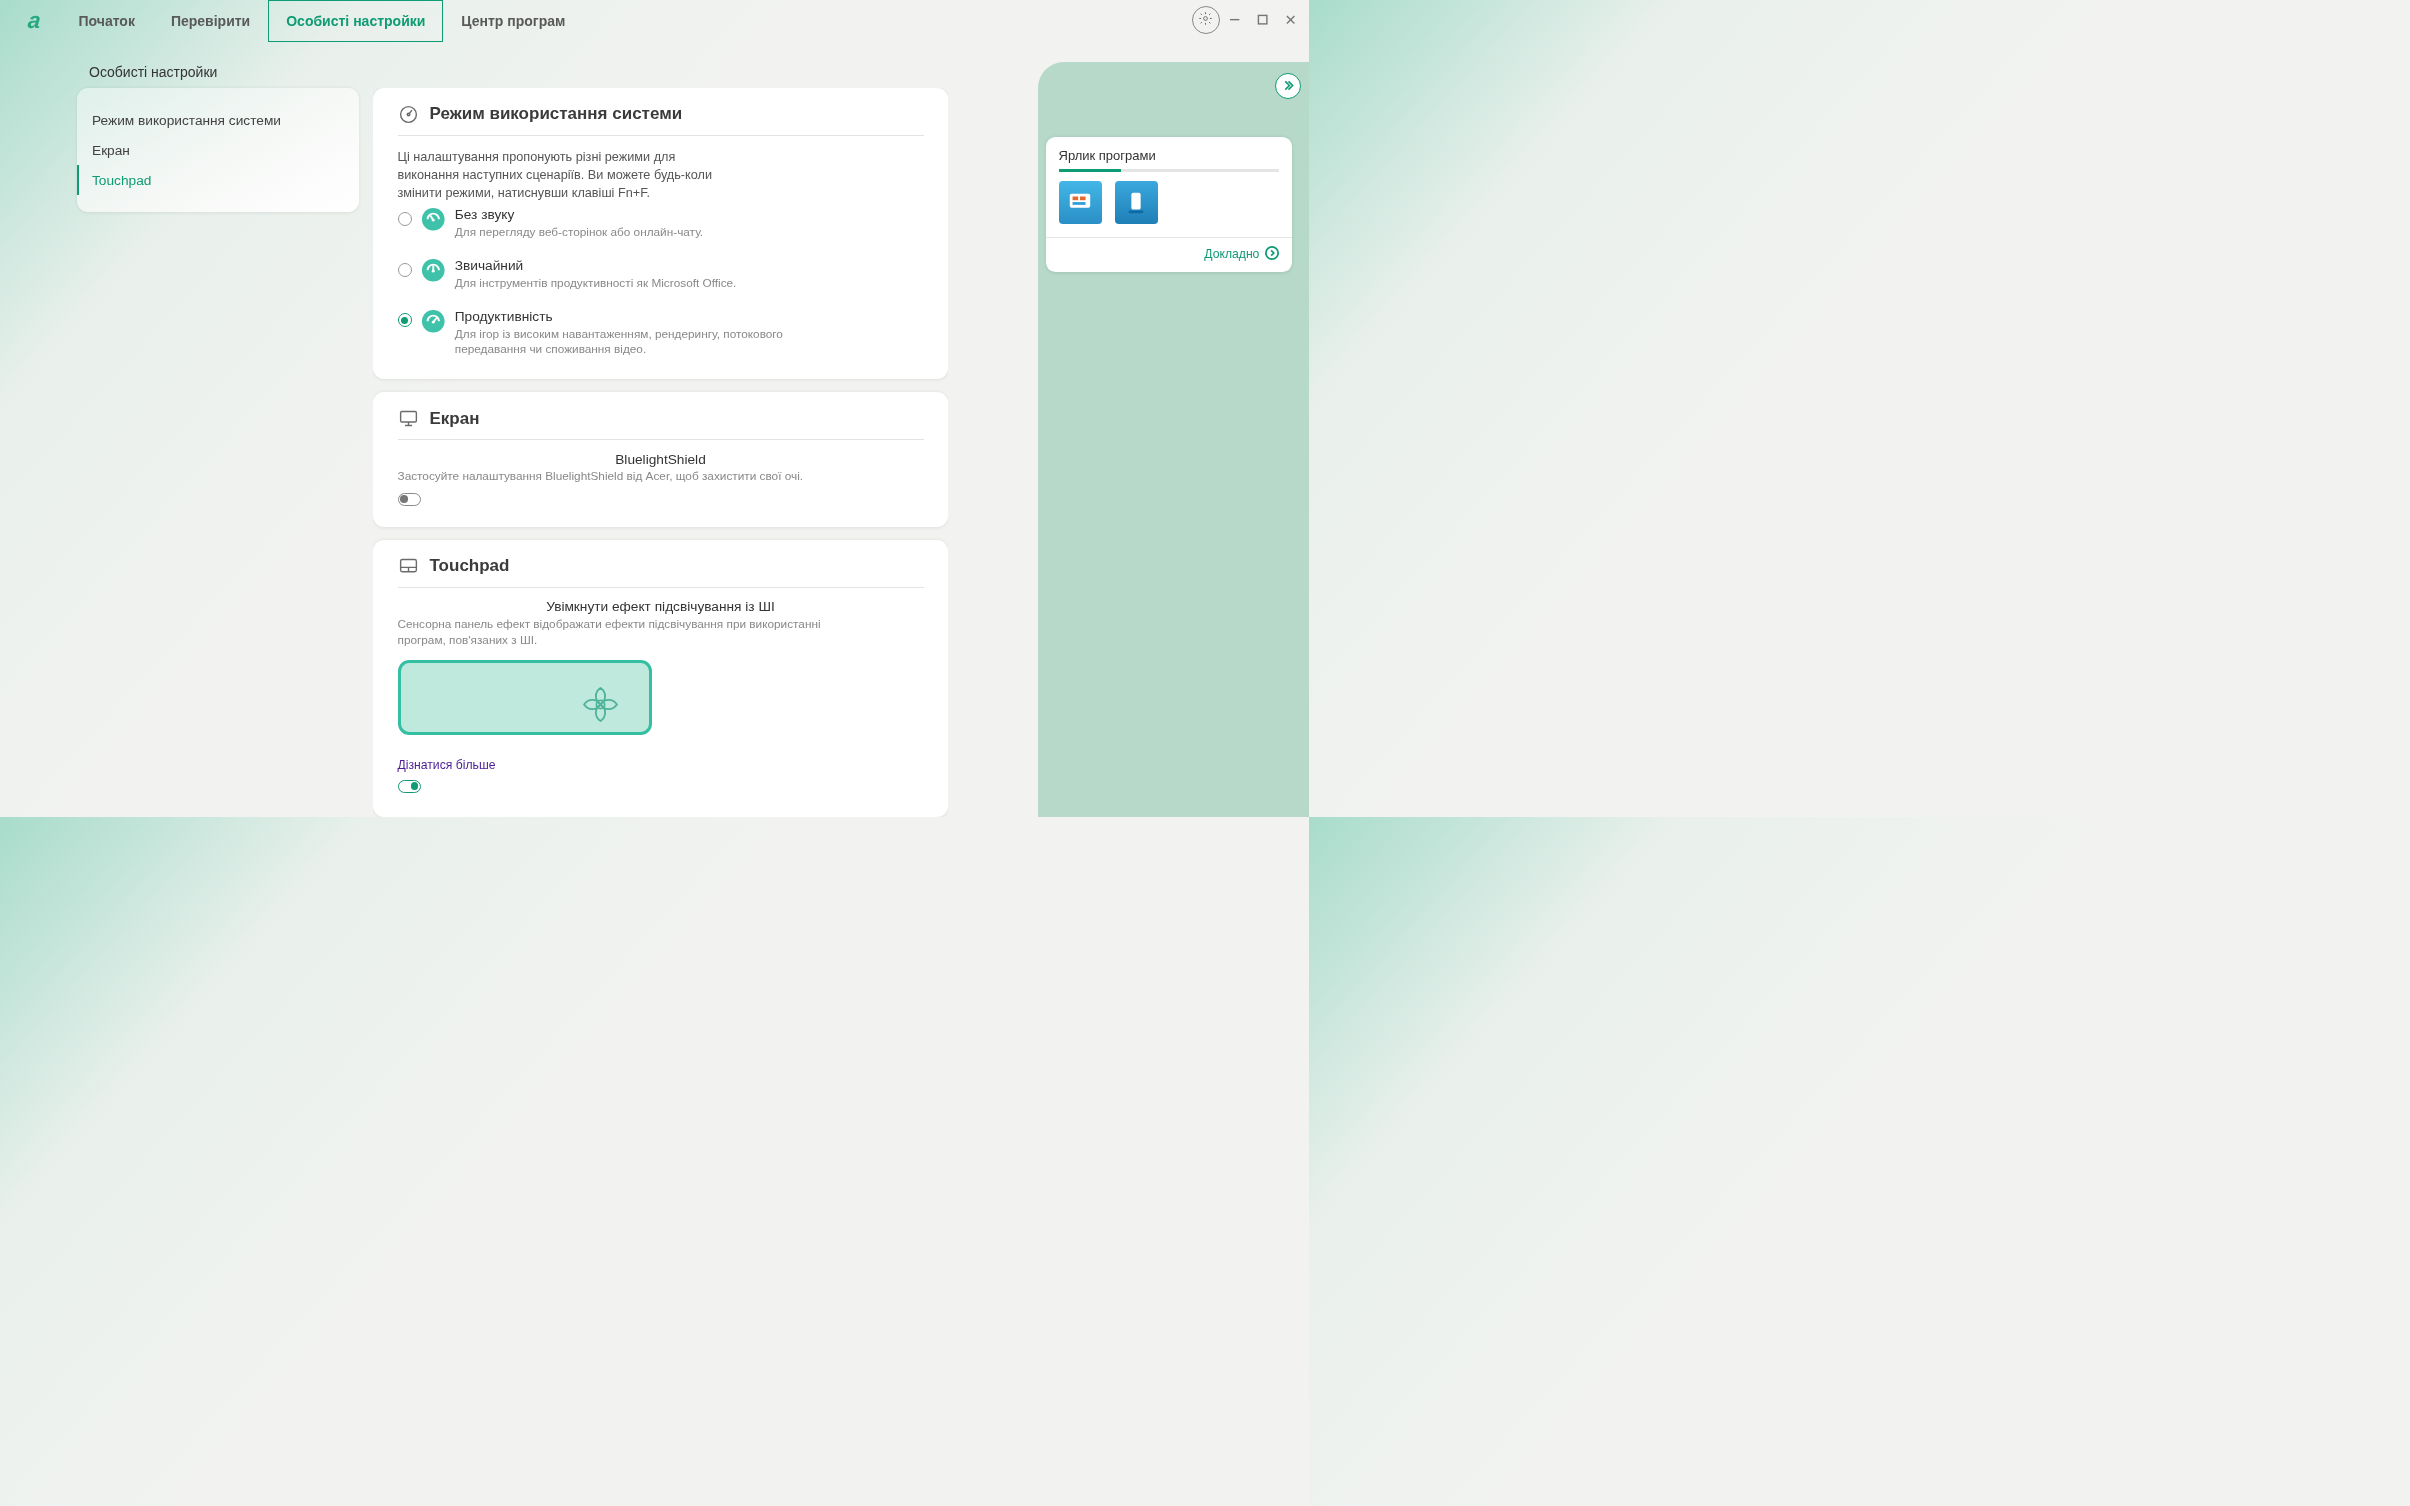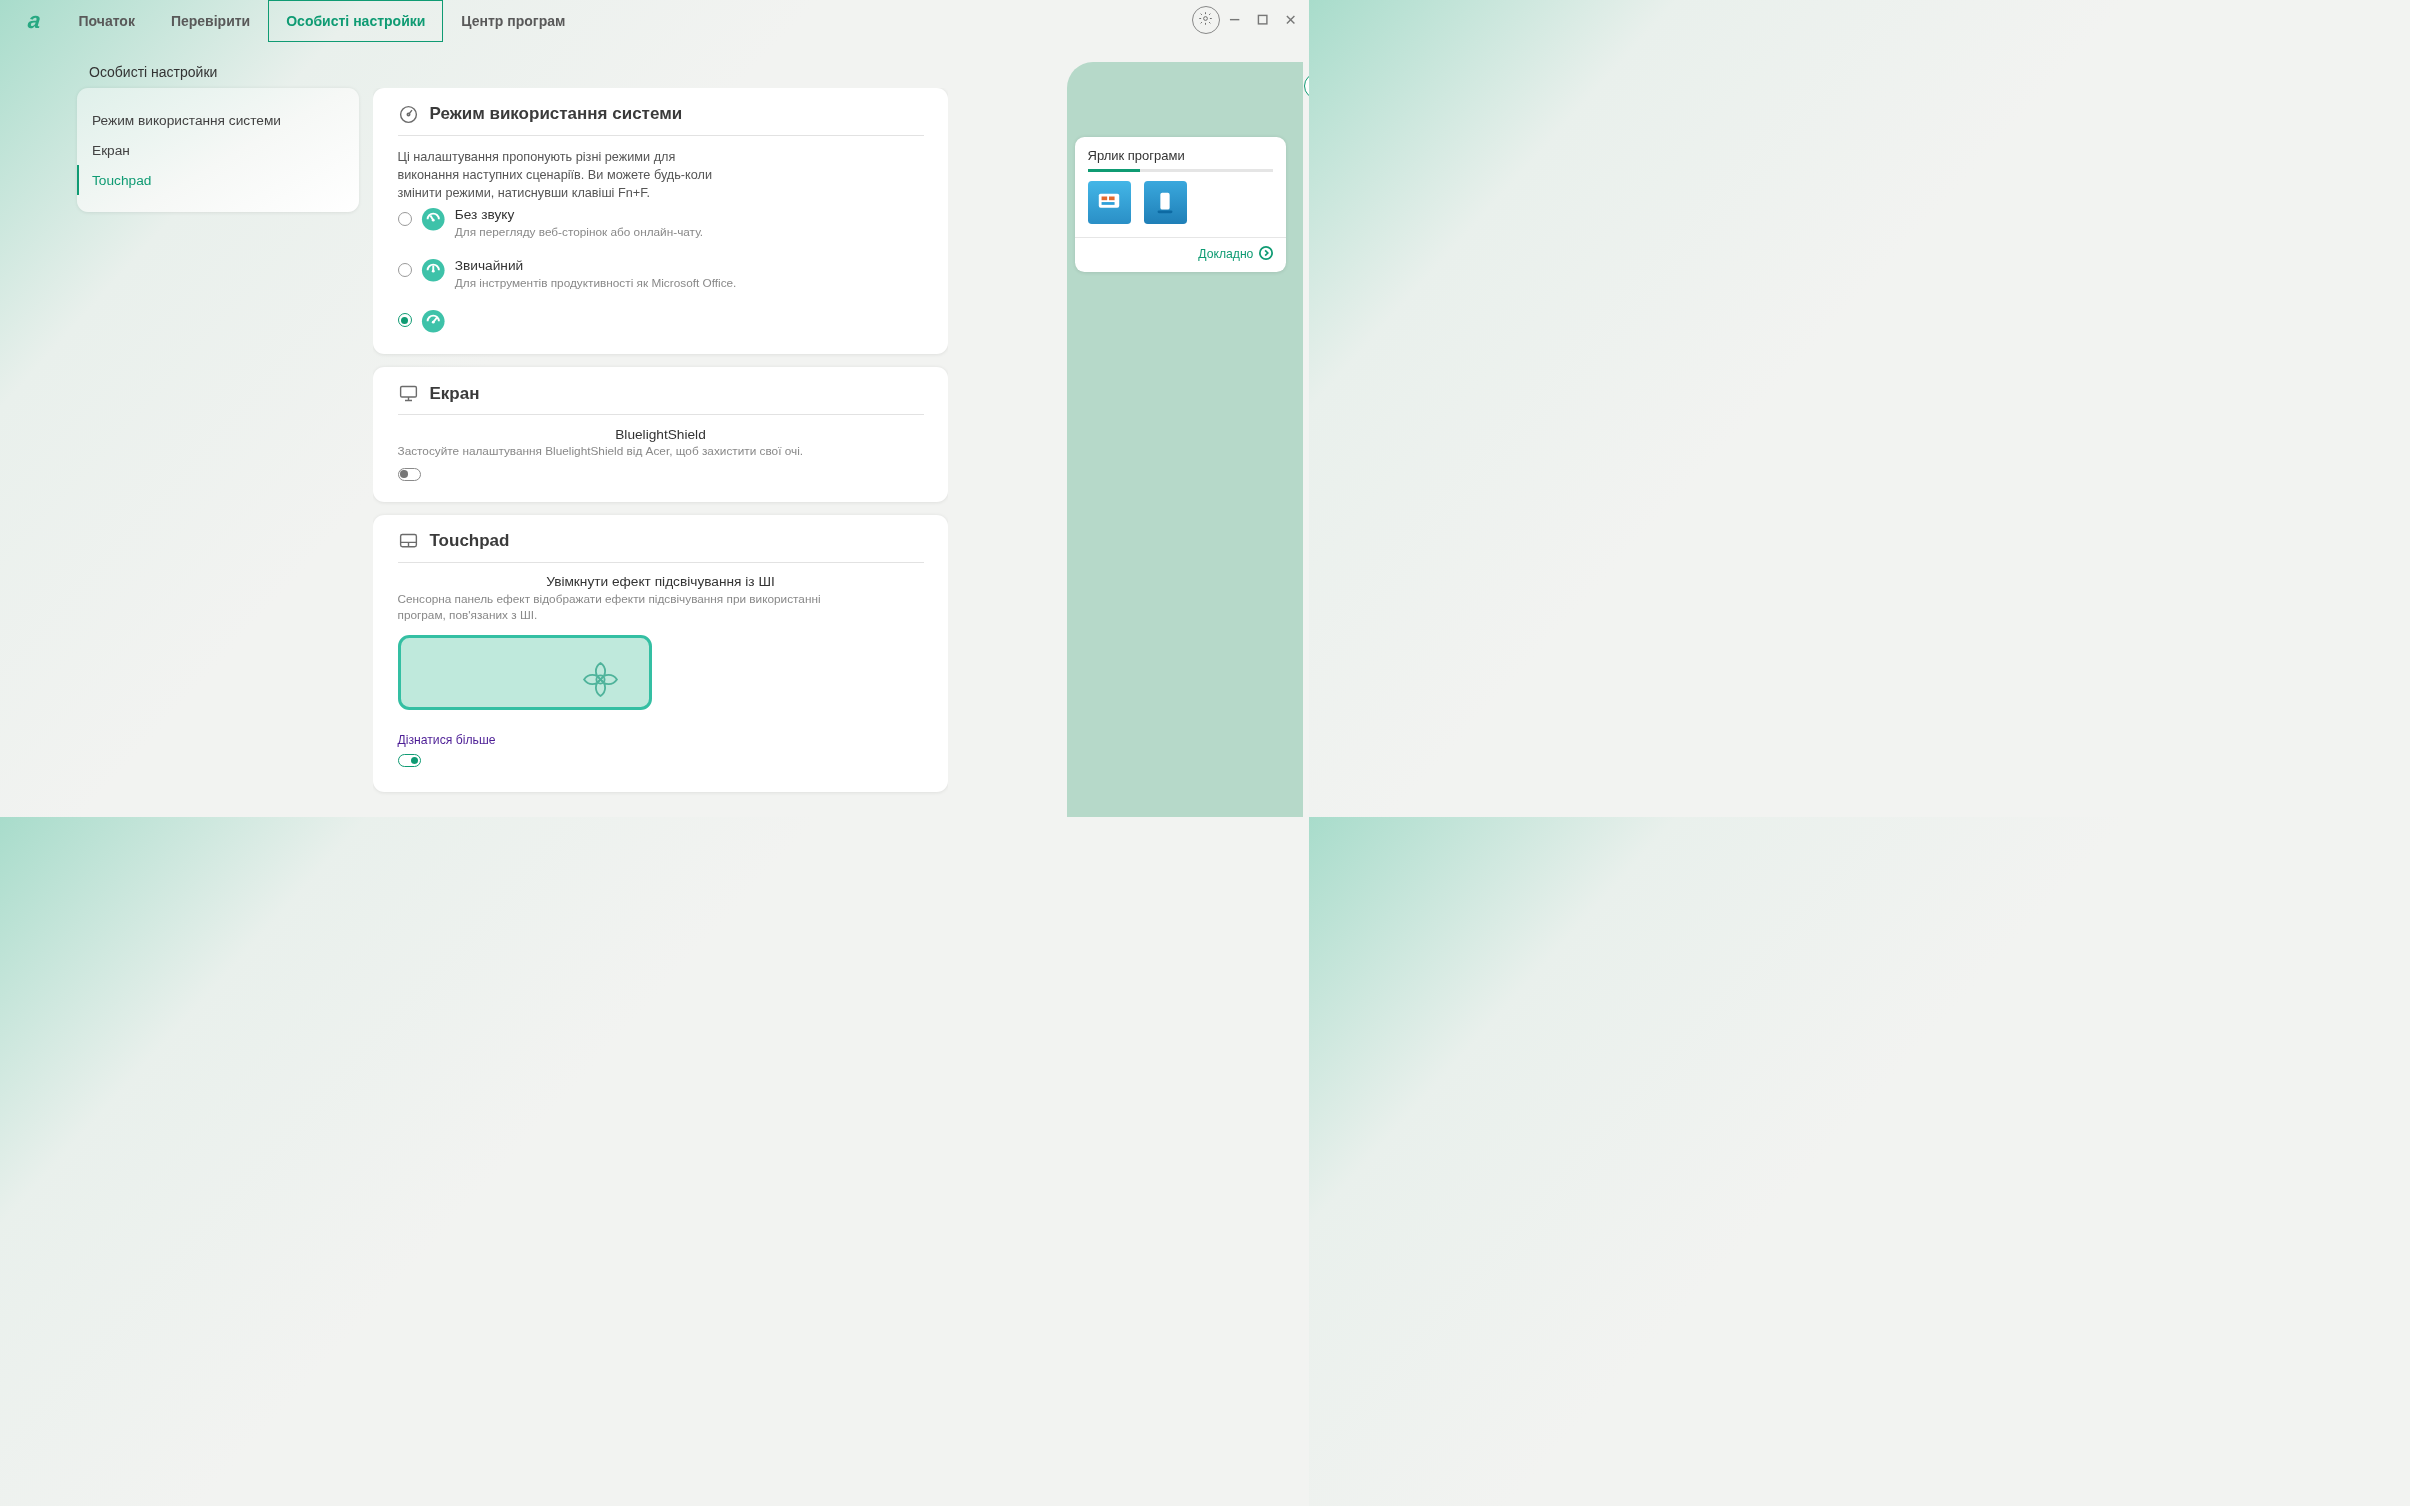--- a/index.html
+++ b/index.html
@@ -54,21 +54,21 @@
   .toggle.on{border-color:#0f9b73;}
   .toggle.on .knob{background:#0f9b73;left:auto;right:1.9px;}
 
   .touchpad-preview{ margin-top:11.3px; width:254px; height:75px; border-radius:11.3px; border:3.8px solid #34bfa3; background:#bfe9dc; position:relative; overflow:hidden;}
   .touchpad-preview .ai-deco{position:absolute;right:28px;top:21px;width:41px;height:41px;}
   .touchpad-preview .ai-deco svg{width:100%;height:100%;stroke:#4fb39b;fill:none;stroke-width:1.8;}
 
   .learn-more{ margin-top:23px; color:#4c1d95; font-size:12.2px; cursor:pointer; display:inline-block;}
 
   
-  .right-rail{ position:absolute; right:6px; top:62px; bottom:0; width:236px; background:#b6d9c9; border-top-left-radius:26px;}
+  .right-rail{ position:absolute; right:0; top:62px; bottom:0; width:271px; background:#b6d9c9; border-top-left-radius:26px;}
   .rail-handle{ position:absolute; left:237px; top:11.3px; width:26px;height:26px;border-radius:50%;background:#fff;border:1.4px solid #0f9b73;display:flex;align-items:center;justify-content:center;cursor:pointer;}
   .rail-handle svg{width:13px;height:13px;stroke:#0f9b73;fill:none;stroke-width:2;}
   .widget{ position:absolute; left:7.5px; right:17px; top:75px; background:#fff; border-radius:9.4px; box-shadow:0 0.9px 3.8px rgba(0,0,0,.1); padding:11.3px 13px 9.4px;}
   .widget h3{ font-size:13px; font-weight:500; color:#333;}
   .widget hr{ border:none; height:2.8px; background:linear-gradient(90deg,#0f9b73 0 28%, #e5e5e5 28%); margin:5.6px 0 9.4px;}
   .tiles{ display:flex; gap:13px;}
   .tile{ width:43px;height:43px;border-radius:3.8px;background:#2fa0d9;display:flex;align-items:center;justify-content:center;color:#fff;cursor:pointer;}
   .tile1{ background:linear-gradient(#43b6e7,#2a8fc6);}
   .tile2{ background:linear-gradient(#3aa8dd,#1f7fb7);}
   .widget .sep{ border-top:0.9px solid #e6e6e6; margin:13px -13px 7.5px;}
@@ -171,20 +171,24 @@
       <div class="mode">
         <div class="radio checked"></div>
         <span class="mode-icon">
           <svg viewBox="0 0 26 26">
               <circle cx="13" cy="13" r="12" fill="#3ec2a9"></circle>
               <path d="M7 13a6 6 0 0 1 12 0" stroke="#fff" fill="none" stroke-width="2"></path>
               <circle cx="13" cy="14" r="1.5" fill="#fff"></circle>
               <path d="M13 14l4 -5" stroke="#fff" stroke-width="2"></path>
             </svg>
         </span>
+        <div class="mode-body">
+          <span class="mode-title">Продуктивність</span>
+          <span class="mode-sub">Для ігор із високим навантаженням, рендерингу, потокового передавання чи споживання відео.</span>
+        </div>
       </div>
     </div>
   </div>
 
   <div class="card">
     <div class="card-head">
       <span class="hicon">
         <svg viewBox="0 0 24 24">
             <rect x="3" y="4" width="18" height="12" rx="1.5"></rect>
             <path d="M8 20h8M12 16v4"></path>

